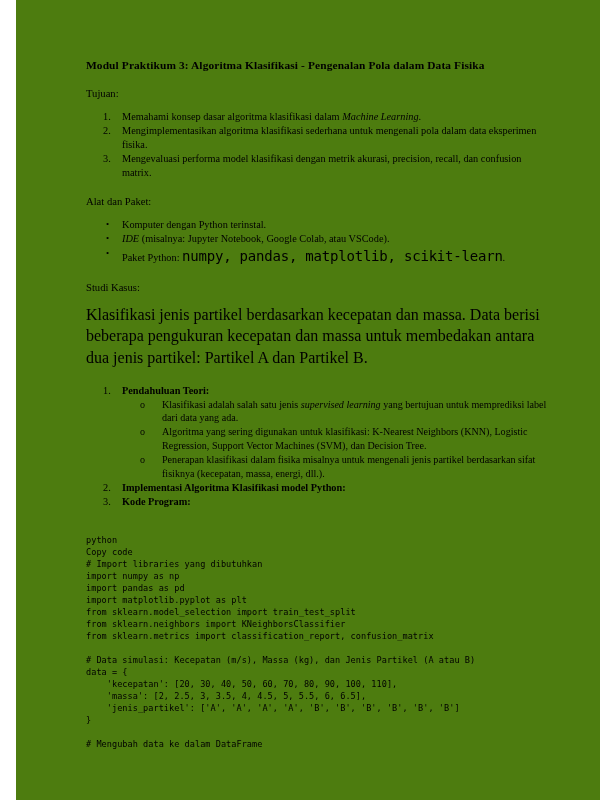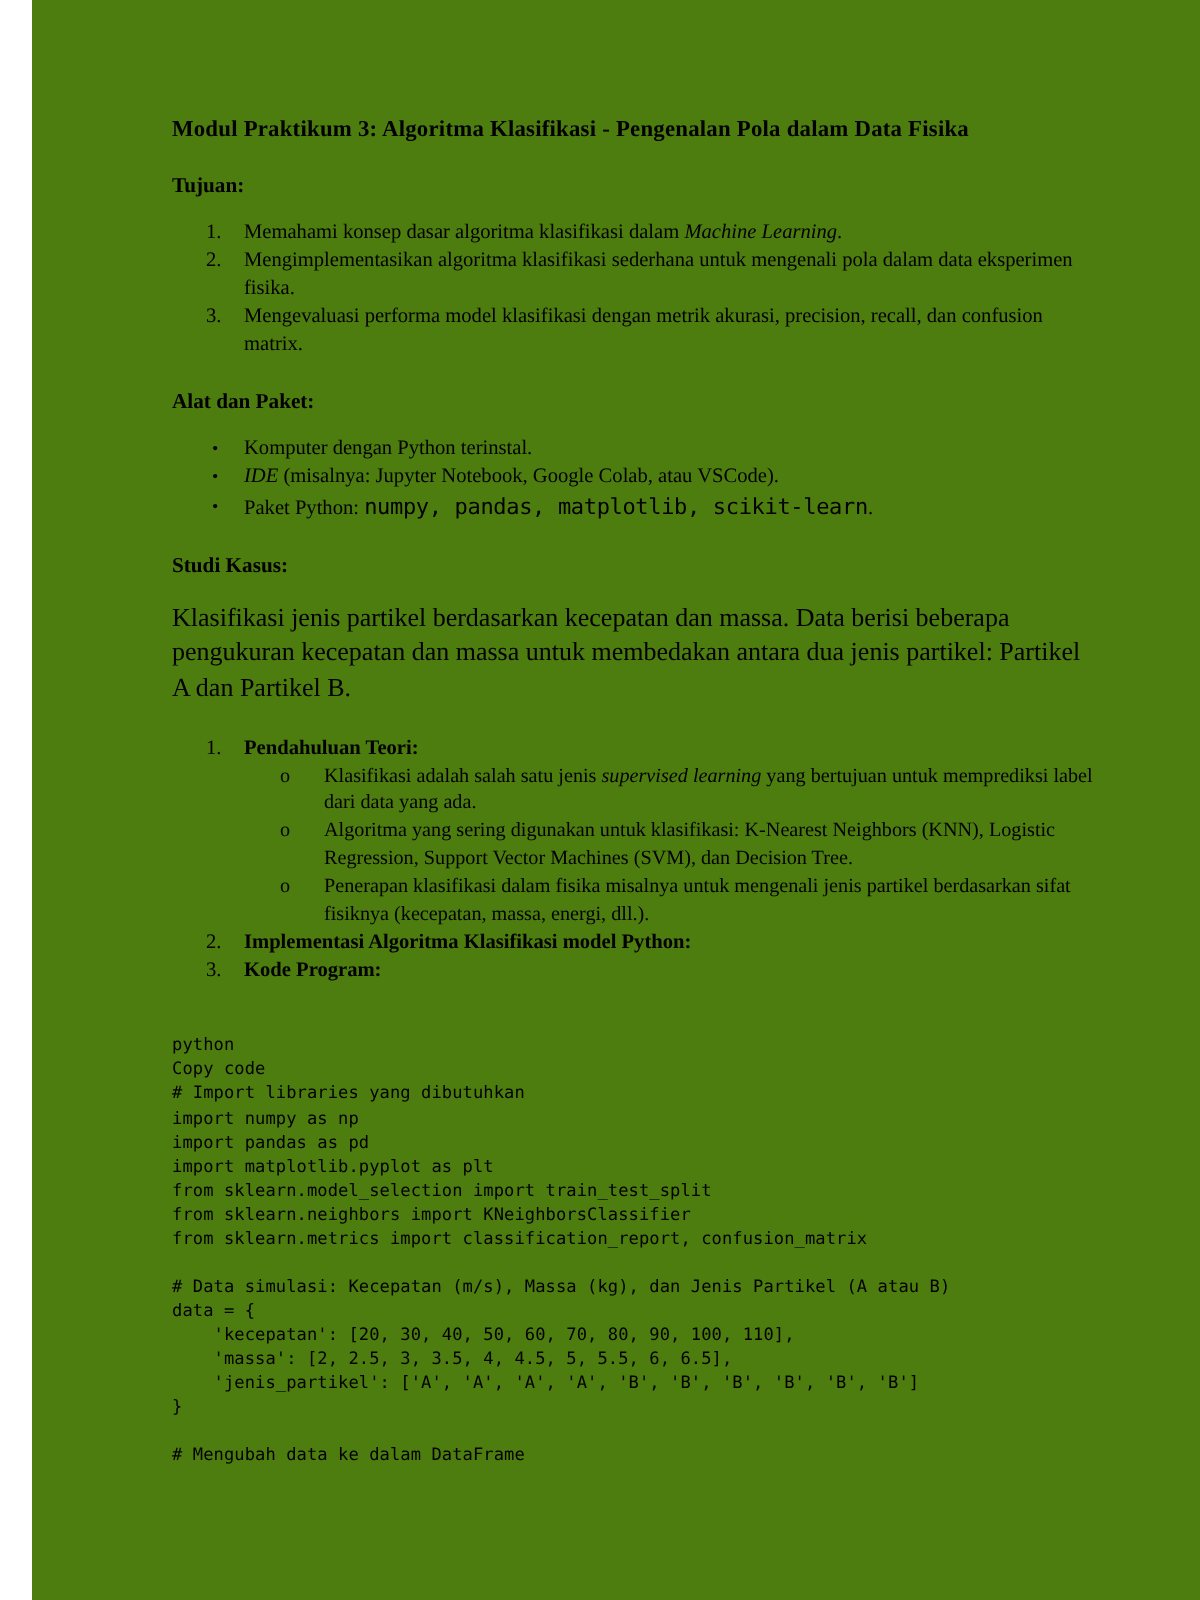--- a/index.html
+++ b/index.html
@@ -28,21 +28,21 @@
     font-size: 11.4px;
     font-weight: bold;
     line-height: 1.32;
     margin: 0 0 14px 0;
     letter-spacing: 0.01em;
     max-width: 437px;
   }
 
   .section-heading {
     font-size: 10.6px;
-    font-weight: bold;
+    font-weight: normal;
     margin: 0 0 9px 0;
     line-height: 1.3;
   }
 
   .spacer-sm { height: 9px; }
   .spacer-lg { height: 15px; }
 
   ol.num-list,
   ul.bullet-list {
     margin: 0 0 0 0;
@@ -104,37 +104,37 @@
   }
 
   .steps-list { margin-top: 0; }
   .steps-list > li.step-parent > .li-text { font-weight: bold; }
 
   em, .ital { font-style: italic; }
 
   .mono,
   code {
     font-family: "DejaVu Sans Mono", "Liberation Mono", monospace;
-    font-size: 11px;
+    font-size: 14px;
     letter-spacing: -0.015em;
   }
 
   .code-block {
     font-family: "DejaVu Sans Mono", "Liberation Mono", monospace;
     font-size: 8.55px;
     line-height: 12.05px;
     white-space: pre;
     color: #000000;
     margin: 0;
     padding: 0;
     letter-spacing: 0.005em;
   }
 
   .para {
-    font-size: 13px;
+    font-size: 16px;
     line-height: 1.36;
     margin: 0;
     max-width: 462px;
   }
 </style>
 </head>
 <body>
 
 <div class="page">
 

